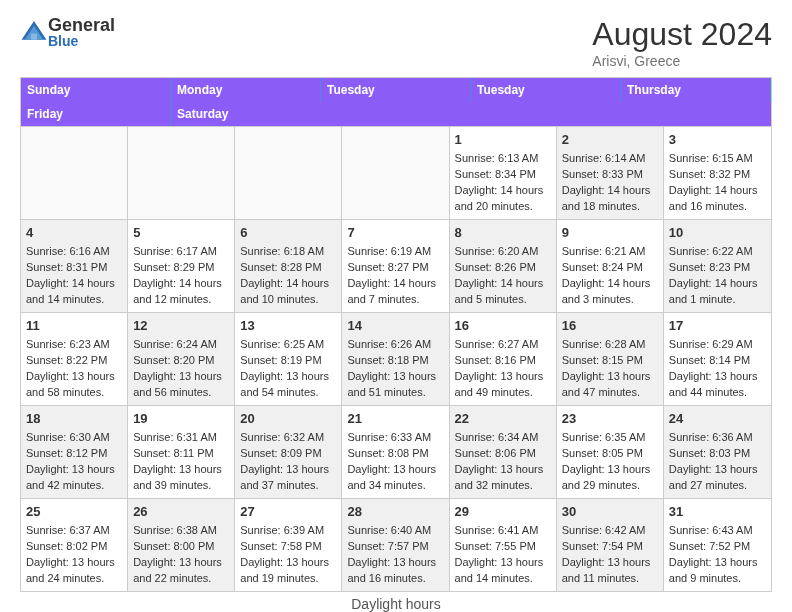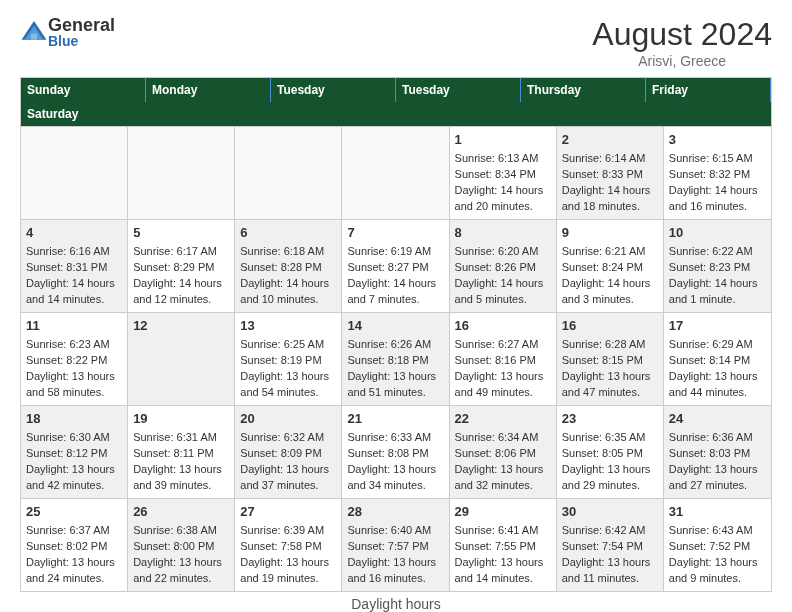--- a/index.html
+++ b/index.html
@@ -40,41 +40,41 @@
     .logo-blue {
       font-size: 14px;
       font-weight: bold;
       color: #2a6db5;
     }
     .logo-icon {
       width: 28px;
       height: 28px;
     }
     .title-block {
-      text-align: center;
+      text-align: left;
     }
     .month-year {
       font-size: 32px;
       color: #333;
       font-weight: normal;
     }
     .location {
       font-size: 14px;
       color: #737373;
     }
     .calendar {
       flex: 1;
       display: flex;
       flex-direction: column;
       border: 1px solid #ccc;
     }
     .cal-header {
       display: grid;
-      grid-template-columns: repeat(6, 1fr);
-      background: #14532d;
+      grid-template-columns: repeat(5, 1fr);
+      background: #8b5cf6;
     }
     .cal-header-cell {
       color: #fff;
       font-size: 12px;
       font-weight: bold;
       padding: 5px 6px;
       text-align: left;
       border-right: 1px solid #4a8dd5;
     }
     .cal-header-cell:last-child { border-right: none; }
@@ -166,21 +166,21 @@
           <div class="cal-cell shaded"><span class="day-num">4</span><span class="cell-text">Sunrise: 6:16 AM<br>Sunset: 8:31 PM<br>Daylight: 14 hours and 14 minutes.</span></div>
           <div class="cal-cell"><span class="day-num">5</span><span class="cell-text">Sunrise: 6:17 AM<br>Sunset: 8:29 PM<br>Daylight: 14 hours and 12 minutes.</span></div>
           <div class="cal-cell shaded"><span class="day-num">6</span><span class="cell-text">Sunrise: 6:18 AM<br>Sunset: 8:28 PM<br>Daylight: 14 hours and 10 minutes.</span></div>
           <div class="cal-cell"><span class="day-num">7</span><span class="cell-text">Sunrise: 6:19 AM<br>Sunset: 8:27 PM<br>Daylight: 14 hours and 7 minutes.</span></div>
           <div class="cal-cell shaded"><span class="day-num">8</span><span class="cell-text">Sunrise: 6:20 AM<br>Sunset: 8:26 PM<br>Daylight: 14 hours and 5 minutes.</span></div>
           <div class="cal-cell"><span class="day-num">9</span><span class="cell-text">Sunrise: 6:21 AM<br>Sunset: 8:24 PM<br>Daylight: 14 hours and 3 minutes.</span></div>
           <div class="cal-cell shaded"><span class="day-num">10</span><span class="cell-text">Sunrise: 6:22 AM<br>Sunset: 8:23 PM<br>Daylight: 14 hours and 1 minute.</span></div>
         </div>
         <div class="cal-row">
           <div class="cal-cell"><span class="day-num">11</span><span class="cell-text">Sunrise: 6:23 AM<br>Sunset: 8:22 PM<br>Daylight: 13 hours and 58 minutes.</span></div>
-          <div class="cal-cell shaded"><span class="day-num">12</span></div>
+          <div class="cal-cell shaded"><span class="day-num">12</span><span class="cell-text">Sunrise: 6:24 AM<br>Sunset: 8:20 PM<br>Daylight: 13 hours and 56 minutes.</span></div>
           <div class="cal-cell"><span class="day-num">13</span><span class="cell-text">Sunrise: 6:25 AM<br>Sunset: 8:19 PM<br>Daylight: 13 hours and 54 minutes.</span></div>
           <div class="cal-cell shaded"><span class="day-num">14</span><span class="cell-text">Sunrise: 6:26 AM<br>Sunset: 8:18 PM<br>Daylight: 13 hours and 51 minutes.</span></div>
           <div class="cal-cell"><span class="day-num">16</span><span class="cell-text">Sunrise: 6:27 AM<br>Sunset: 8:16 PM<br>Daylight: 13 hours and 49 minutes.</span></div>
           <div class="cal-cell shaded"><span class="day-num">16</span><span class="cell-text">Sunrise: 6:28 AM<br>Sunset: 8:15 PM<br>Daylight: 13 hours and 47 minutes.</span></div>
           <div class="cal-cell"><span class="day-num">17</span><span class="cell-text">Sunrise: 6:29 AM<br>Sunset: 8:14 PM<br>Daylight: 13 hours and 44 minutes.</span></div>
         </div>
         <div class="cal-row">
           <div class="cal-cell shaded"><span class="day-num">18</span><span class="cell-text">Sunrise: 6:30 AM<br>Sunset: 8:12 PM<br>Daylight: 13 hours and 42 minutes.</span></div>
           <div class="cal-cell"><span class="day-num">19</span><span class="cell-text">Sunrise: 6:31 AM<br>Sunset: 8:11 PM<br>Daylight: 13 hours and 39 minutes.</span></div>
           <div class="cal-cell shaded"><span class="day-num">20</span><span class="cell-text">Sunrise: 6:32 AM<br>Sunset: 8:09 PM<br>Daylight: 13 hours and 37 minutes.</span></div>

